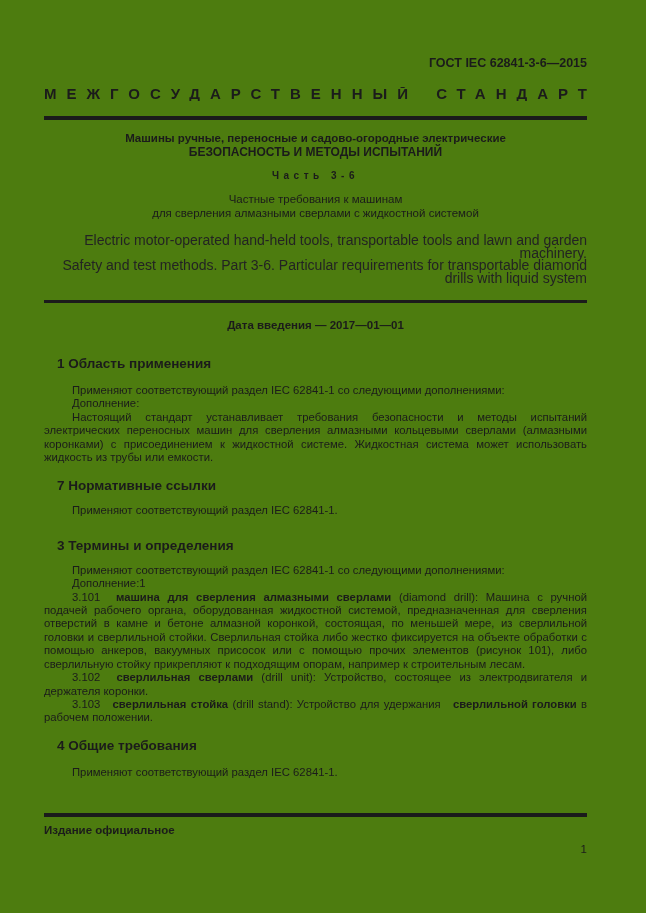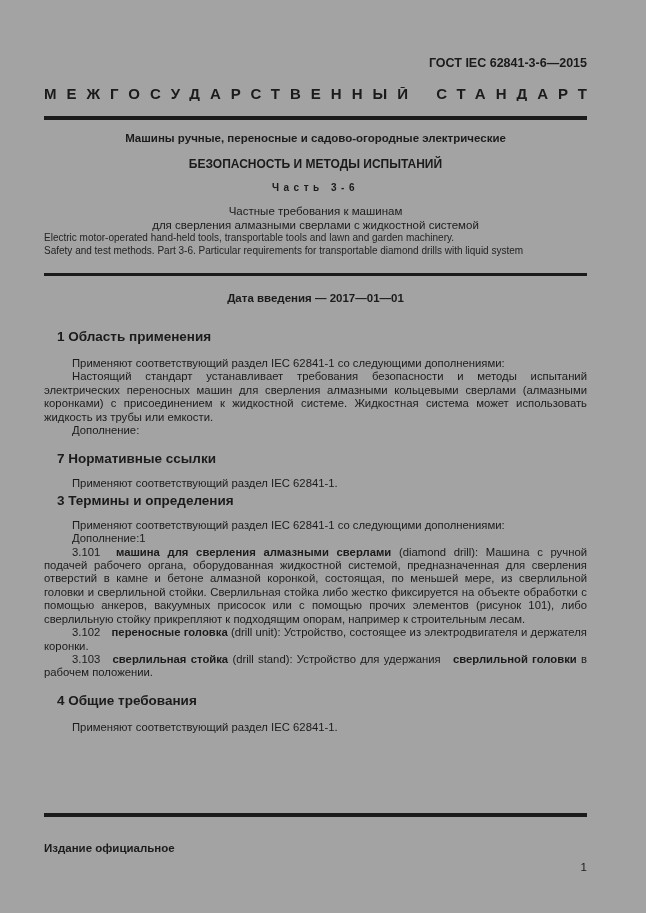--- a/index.html
+++ b/index.html
@@ -5,21 +5,21 @@
   html, body {
     margin: 0;
     padding: 0;
     background: #e9e9e9;
   }
   .page {
     position: relative;
     width: 646px;
     height: 913px;
     margin: 0 auto;
-    background: #a3a3a3;
+    background: #4d7c0f;
     font-family: "Liberation Sans", sans-serif;
     color: #1b1b1b;
     overflow: hidden;
   }
   .content {
     box-sizing: border-box;
     padding: 56px 59px 0 44px;
   }
   .doc-code {
     text-align: right;
@@ -46,21 +46,20 @@
   }
   .rule.rule-mid { margin-top: 16px; height: 3px; }
   .group-title {
     margin-top: 11px;
     text-align: center;
     font-weight: bold;
     font-size: 11.5px;
     line-height: 14px;
   }
   .main-title {
-    margin-top: 12px;
     text-align: center;
     font-weight: bold;
     font-size: 12px;
     line-height: 14px;
   }
   .part-label {
     margin-top: 10px;
     text-align: center;
     font-weight: bold;
     font-size: 10px;
@@ -68,43 +67,43 @@
     letter-spacing: 4.5px;
   }
   .subtitle {
     margin-top: 9px;
     text-align: center;
     font-weight: normal;
     font-size: 11.5px;
     line-height: 14px;
   }
   .english-title {
-    margin-top: 0;
-    text-align: left;
-    font-size: 10px;
+    margin-top: 14px;
+    text-align: right;
+    font-size: 14px;
     line-height: 12.5px;
     color: #232323;
   }
   .effective-date {
     margin-top: 15px;
     text-align: center;
     font-weight: bold;
     font-size: 11.5px;
     line-height: 14px;
   }
   .section-heading {
     margin: 0;
     padding-left: 13px;
     font-weight: bold;
     font-size: 13.5px;
     line-height: 16px;
   }
   .mt-s1 { margin-top: 24px; }
   .mt-s2 { margin-top: 14px; }
-  .mt-s3 { margin-top: 2px; }
+  .mt-s3 { margin-top: 20px; }
   .mt-s4 { margin-top: 13px; }
   .para {
     margin: 0;
     font-size: 11.3px;
     line-height: 13.4px;
     text-align: justify;
     text-indent: 28px;
   }
   .para.first { margin-top: 12px; }
   .para.after-h { margin-top: 10px; }
@@ -113,21 +112,21 @@
     position: absolute;
     left: 44px;
     right: 59px;
     top: 813px;
   }
   .footer-rule {
     height: 4px;
     background: #1b1b1b;
   }
   .edition-note {
-    margin-top: 24px;
+    margin-top: 6px;
     font-weight: bold;
     font-size: 11.5px;
     line-height: 14px;
   }
   .page-number {
     margin-top: 5px;
     text-align: right;
     font-size: 11.5px;
     line-height: 14px;
   }
@@ -157,31 +156,31 @@
       <div>Electric motor-operated hand-held tools, transportable tools and lawn and garden machinery.</div>
       <div>Safety and test methods. Part 3-6. Particular requirements for transportable diamond drills with liquid system</div>
     </div>
 
     <div class="rule rule-mid"></div>
 
     <div class="effective-date">Дата введения — 2017—01—01</div>
 
     <h2 class="section-heading mt-s1">1  Область применения</h2>
     <p class="para first">Применяют соответствующий раздел IEC 62841-1 со следующими дополнениями:</p>
+    <p class="para">Дополнение:</p>
     <p class="para">Настоящий стандарт устанавливает требования безопасности и методы испытаний электрических переносных машин для сверления алмазными кольцевыми сверлами (алмазными коронками) с присоединением к жидкостной системе. Жидкостная система может использовать жидкость из трубы или емкости.</p>
-    <p class="para">Дополнение:</p>
 
     <h2 class="section-heading mt-s2">7  Нормативные ссылки</h2>
     <p class="para after-h">Применяют соответствующий раздел IEC 62841-1.</p>
 
     <h2 class="section-heading mt-s3">3  Термины и определения</h2>
     <p class="para after-h">Применяют соответствующий раздел IEC 62841-1 со следующими дополнениями:</p>
     <p class="para">Дополнение:1</p>
     <p class="para"><span>3.101  </span><span class="seg-bold">машина для сверления алмазными сверлами</span><span> (diamond drill): Машина с ручной подачей рабочего органа, оборудованная жидкостной системой, предназначенная для сверления отверстий в камне и бетоне алмазной коронкой, состоящая, по меньшей мере, из сверлильной головки и сверлильной стойки. Сверлильная стойка либо жестко фиксируется на объекте обработки с помощью анкеров, вакуумных присосок или с помощью прочих элементов (рисунок 101), либо сверлильную стойку прикрепляют к подходящим опорам, например к строительным лесам.</span></p>
-    <p class="para"><span>3.102  </span><span class="seg-bold">переносные головка</span><span> (drill unit): Устройство, состоящее из электродвигателя и держателя коронки.</span></p>
+    <p class="para"><span>3.102  </span><span class="seg-bold">сверлильная сверлами</span><span> (drill unit): Устройство, состоящее из электродвигателя и держателя коронки.</span></p>
     <p class="para"><span>3.103  </span><span class="seg-bold">сверлильная стойка</span><span> (drill stand): Устройство для удержания </span><span class="seg-bold">сверлильной головки</span><span> в рабочем положении.</span></p>
 
     <h2 class="section-heading mt-s4">4  Общие требования</h2>
     <p class="para first">Применяют соответствующий раздел IEC 62841-1.</p>
   </div>
 
   <div class="footer">
     <div class="footer-rule"></div>
     <div class="edition-note">Издание официальное</div>
     <div class="page-number">1</div>

